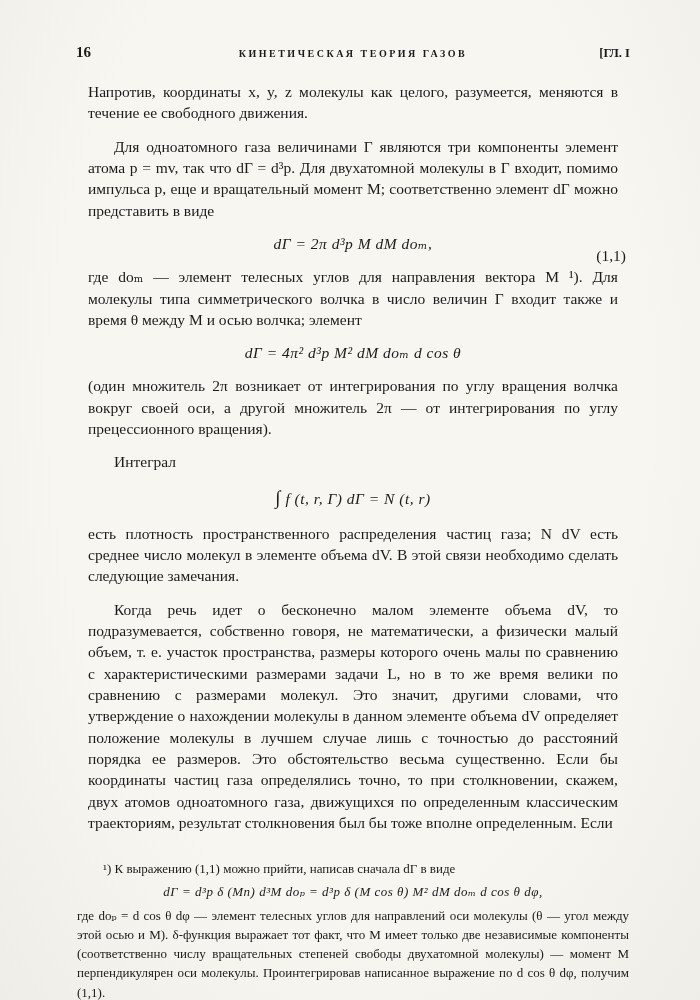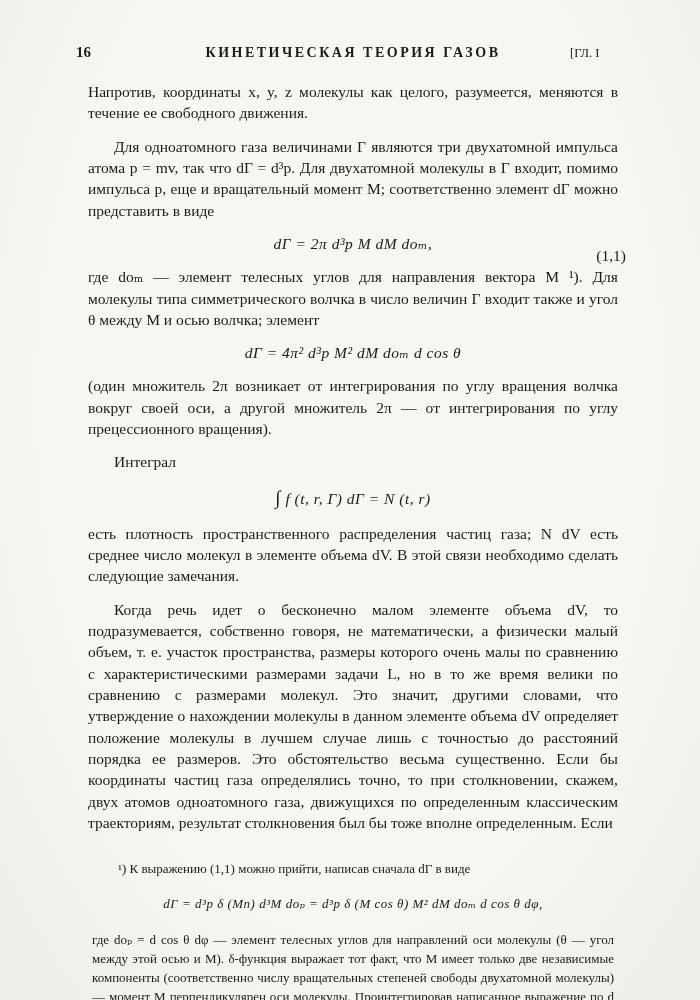--- a/index.html
+++ b/index.html
@@ -30,29 +30,30 @@
     font-size: 14px;
     margin-bottom: 20px;
   }
   .page-num {
     font-weight: bold;
     font-size: 15px;
     width: 60px;
   }
   .running-title {
     letter-spacing: 2.5px;
-    font-size: 14px;
+    font-size: 10px;
     font-weight: bold;
     text-align: center;
     flex: 1;
   }
   .chapter {
     width: 60px;
+    text-align: right;
     font-size: 12.5px;
-    font-weight: normal;
+    font-weight: bold;
   }
   
   .body-text {
     font-size: 15.5px;
     line-height: 1.375;
     text-align: justify;
   }
   .body-text p {
     margin: 12px;
   }
@@ -80,21 +81,21 @@
     font-size: 19px;
   }
   
   .footnote {
     margin-top: 26px;
     font-size: 13px;
     line-height: 1.48;
     text-align: justify;
   }
   .footnote p {
-    margin: 16px;
+    margin: 1px;
   }
   .footnote .equation {
     margin: 4px 0;
     font-size: 13px;
     text-align: center;
   }
 </style>
 </head>
 <body>
 
@@ -103,28 +104,28 @@
   <div class="header">
     <span class="page-num">16</span>
     <span class="running-title">КИНЕТИЧЕСКАЯ ТЕОРИЯ ГАЗОВ</span>
     <span class="chapter">[ГЛ. I</span>
   </div>
 
   <div class="body-text">
 
     <p>Напротив, координаты x, y, z молекулы как целого, разумеется, меняются в течение ее свободного движения.</p>
 
-    <p class="indent">Для одноатомного газа величинами Γ являются три двухатомной импульса атома p = mv, так что dΓ = d³p. Для двухатомной молекулы в Γ входит, помимо импульса p, еще и вращательный момент M; соответственно элемент dΓ можно представить в виде</p>
+    <p class="indent">Для одноатомного газа величинами Γ являются три компоненты элемент атома p = mv, так что dΓ = d³p. Для двухатомной молекулы в Γ входит, помимо импульса p, еще и вращательный момент M; соответственно элемент dΓ можно представить в виде</p>
 
     <div class="equation">
       <span class="eq-text">dΓ = 2π d³p M dM doₘ,</span>
       <span class="eq-num">(1,1)</span>
     </div>
 
-    <p>где doₘ — элемент телесных углов для направления вектора M ¹). Для молекулы типа симметрического волчка в число величин Γ входит также и угол θ между M и осью волчка; элемент</p>
+    <p>где doₘ — элемент телесных углов для направления вектора M ¹). Для молекулы типа симметрического волчка в число величин Γ входит также и время θ между M и осью волчка; элемент</p>
 
     <div class="equation">
       <span class="eq-text">dΓ = 4π² d³p M² dM doₘ d cos θ</span>
     </div>
 
     <p>(один множитель 2π возникает от интегрирования по углу вращения волчка вокруг своей оси, а другой множитель 2π — от интегрирования по углу прецессионного вращения).</p>
 
     <p class="indent">Интеграл</p>
 
     <div class="equation">

